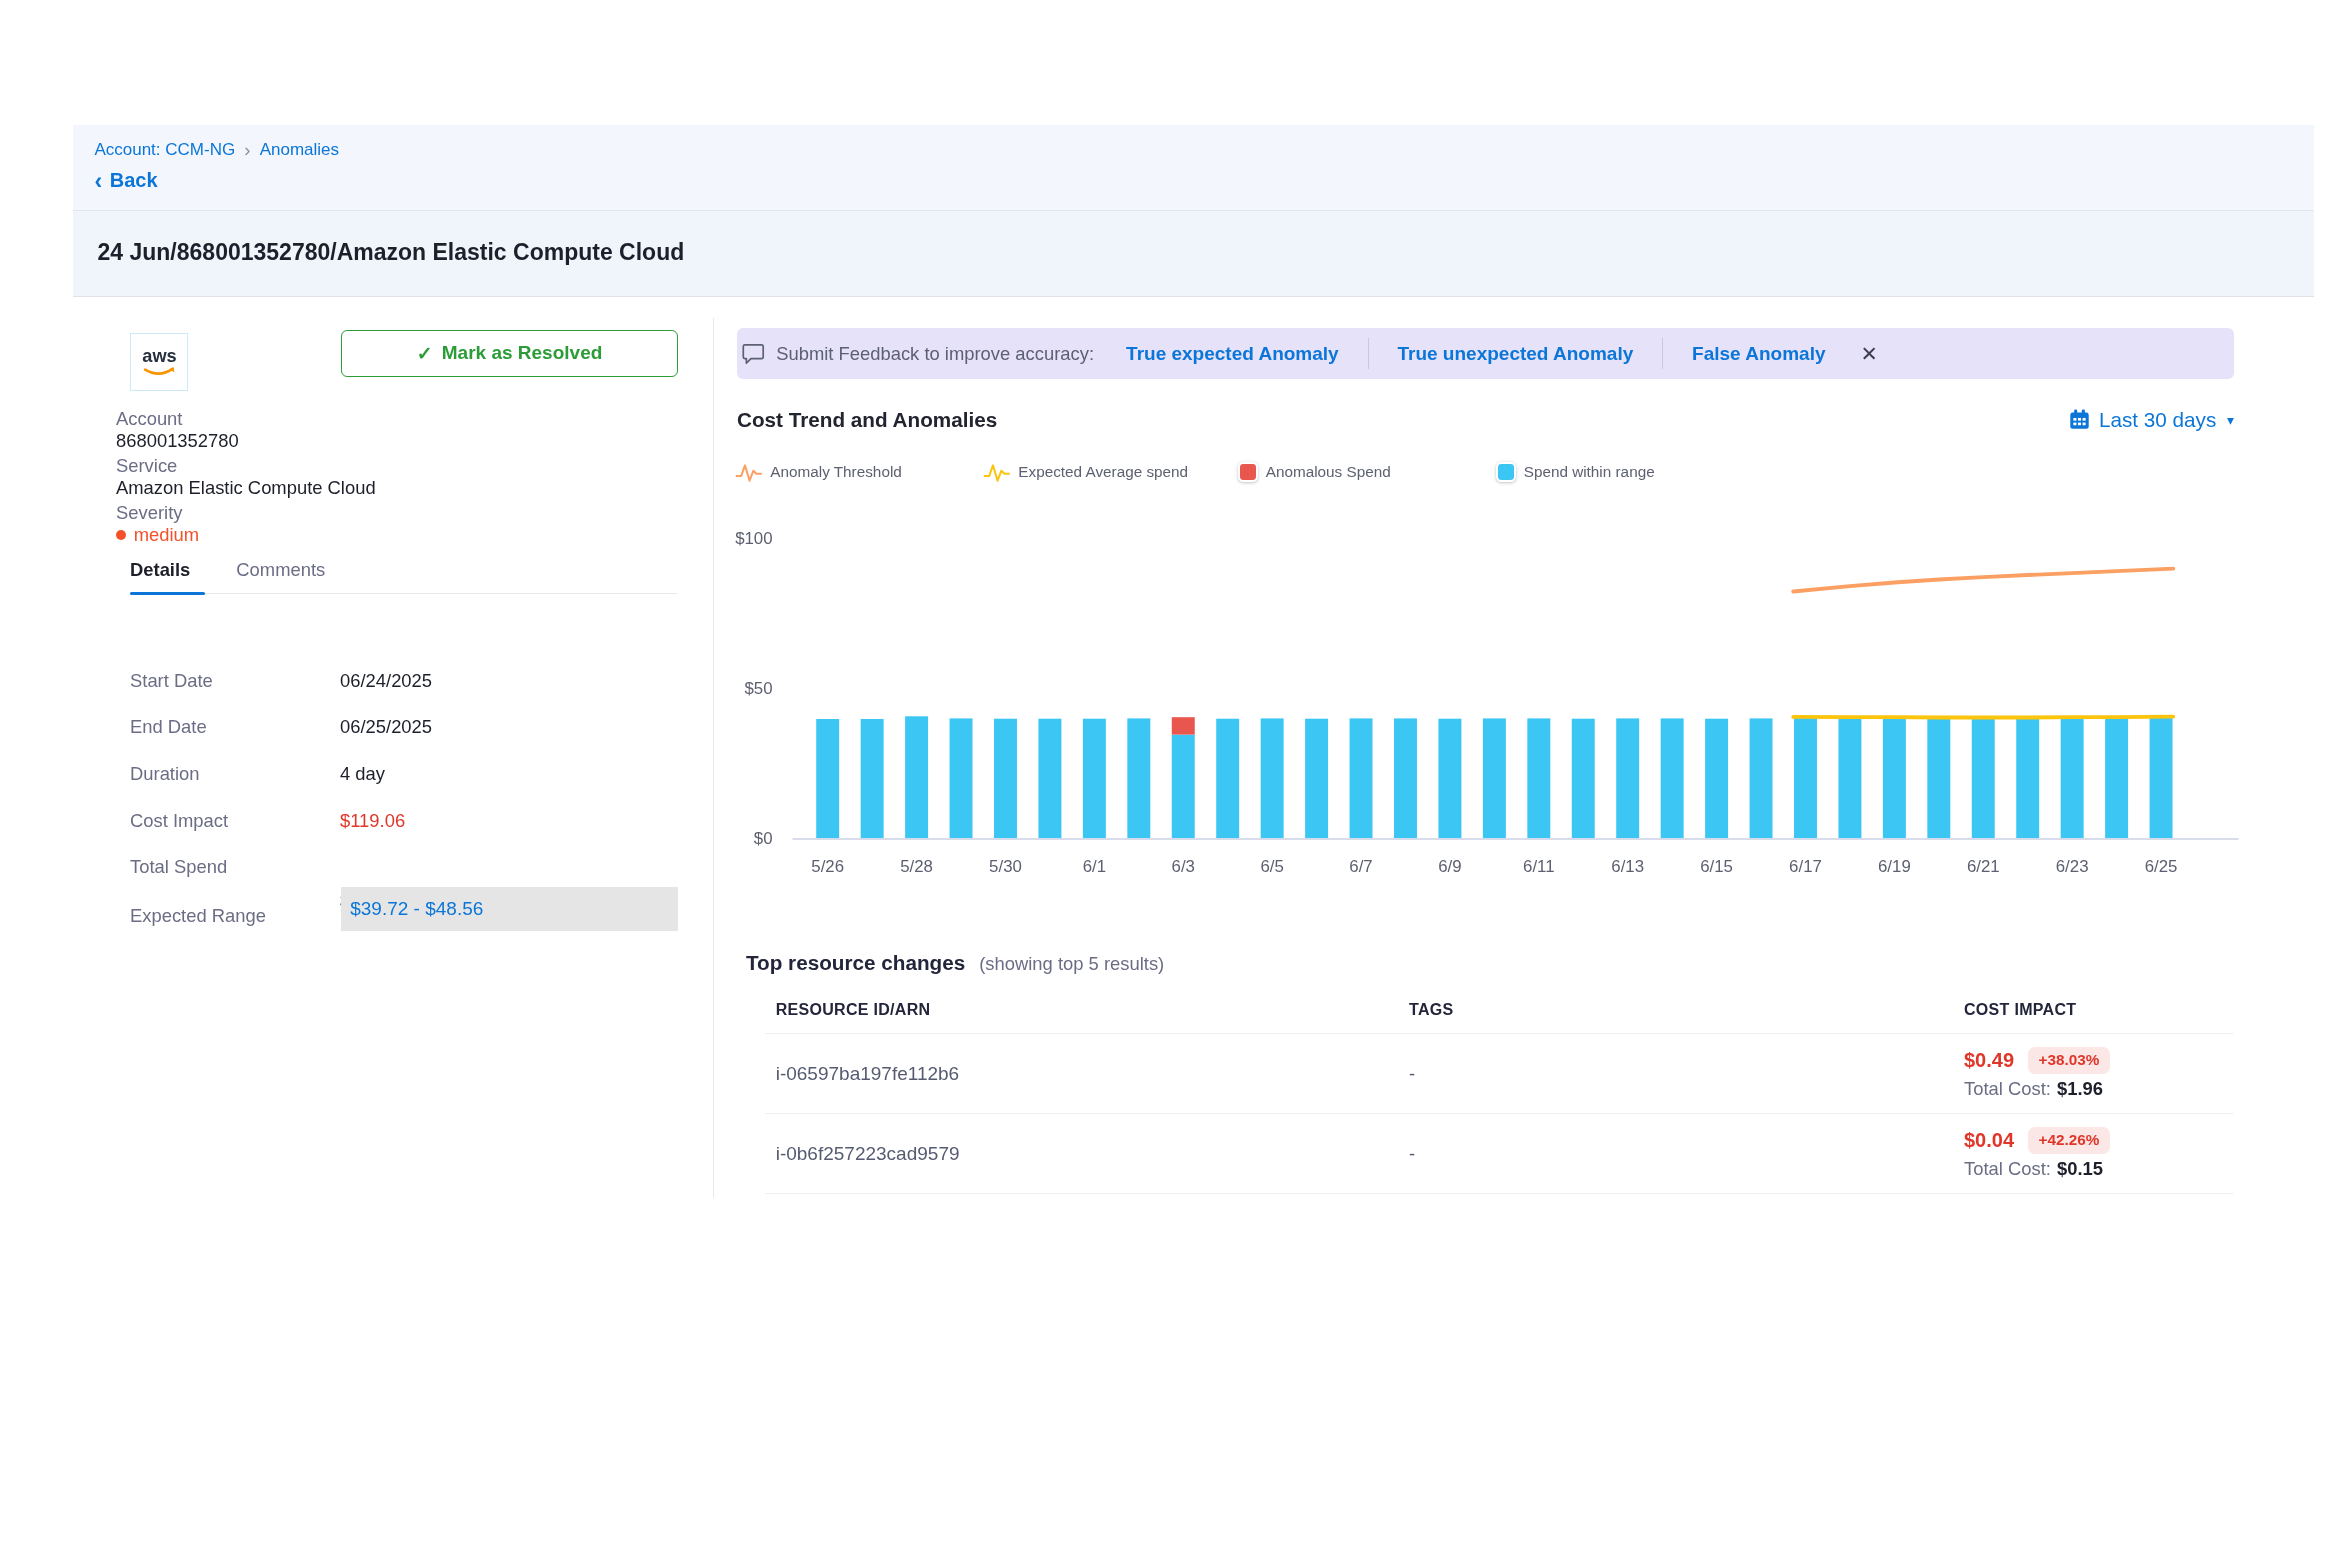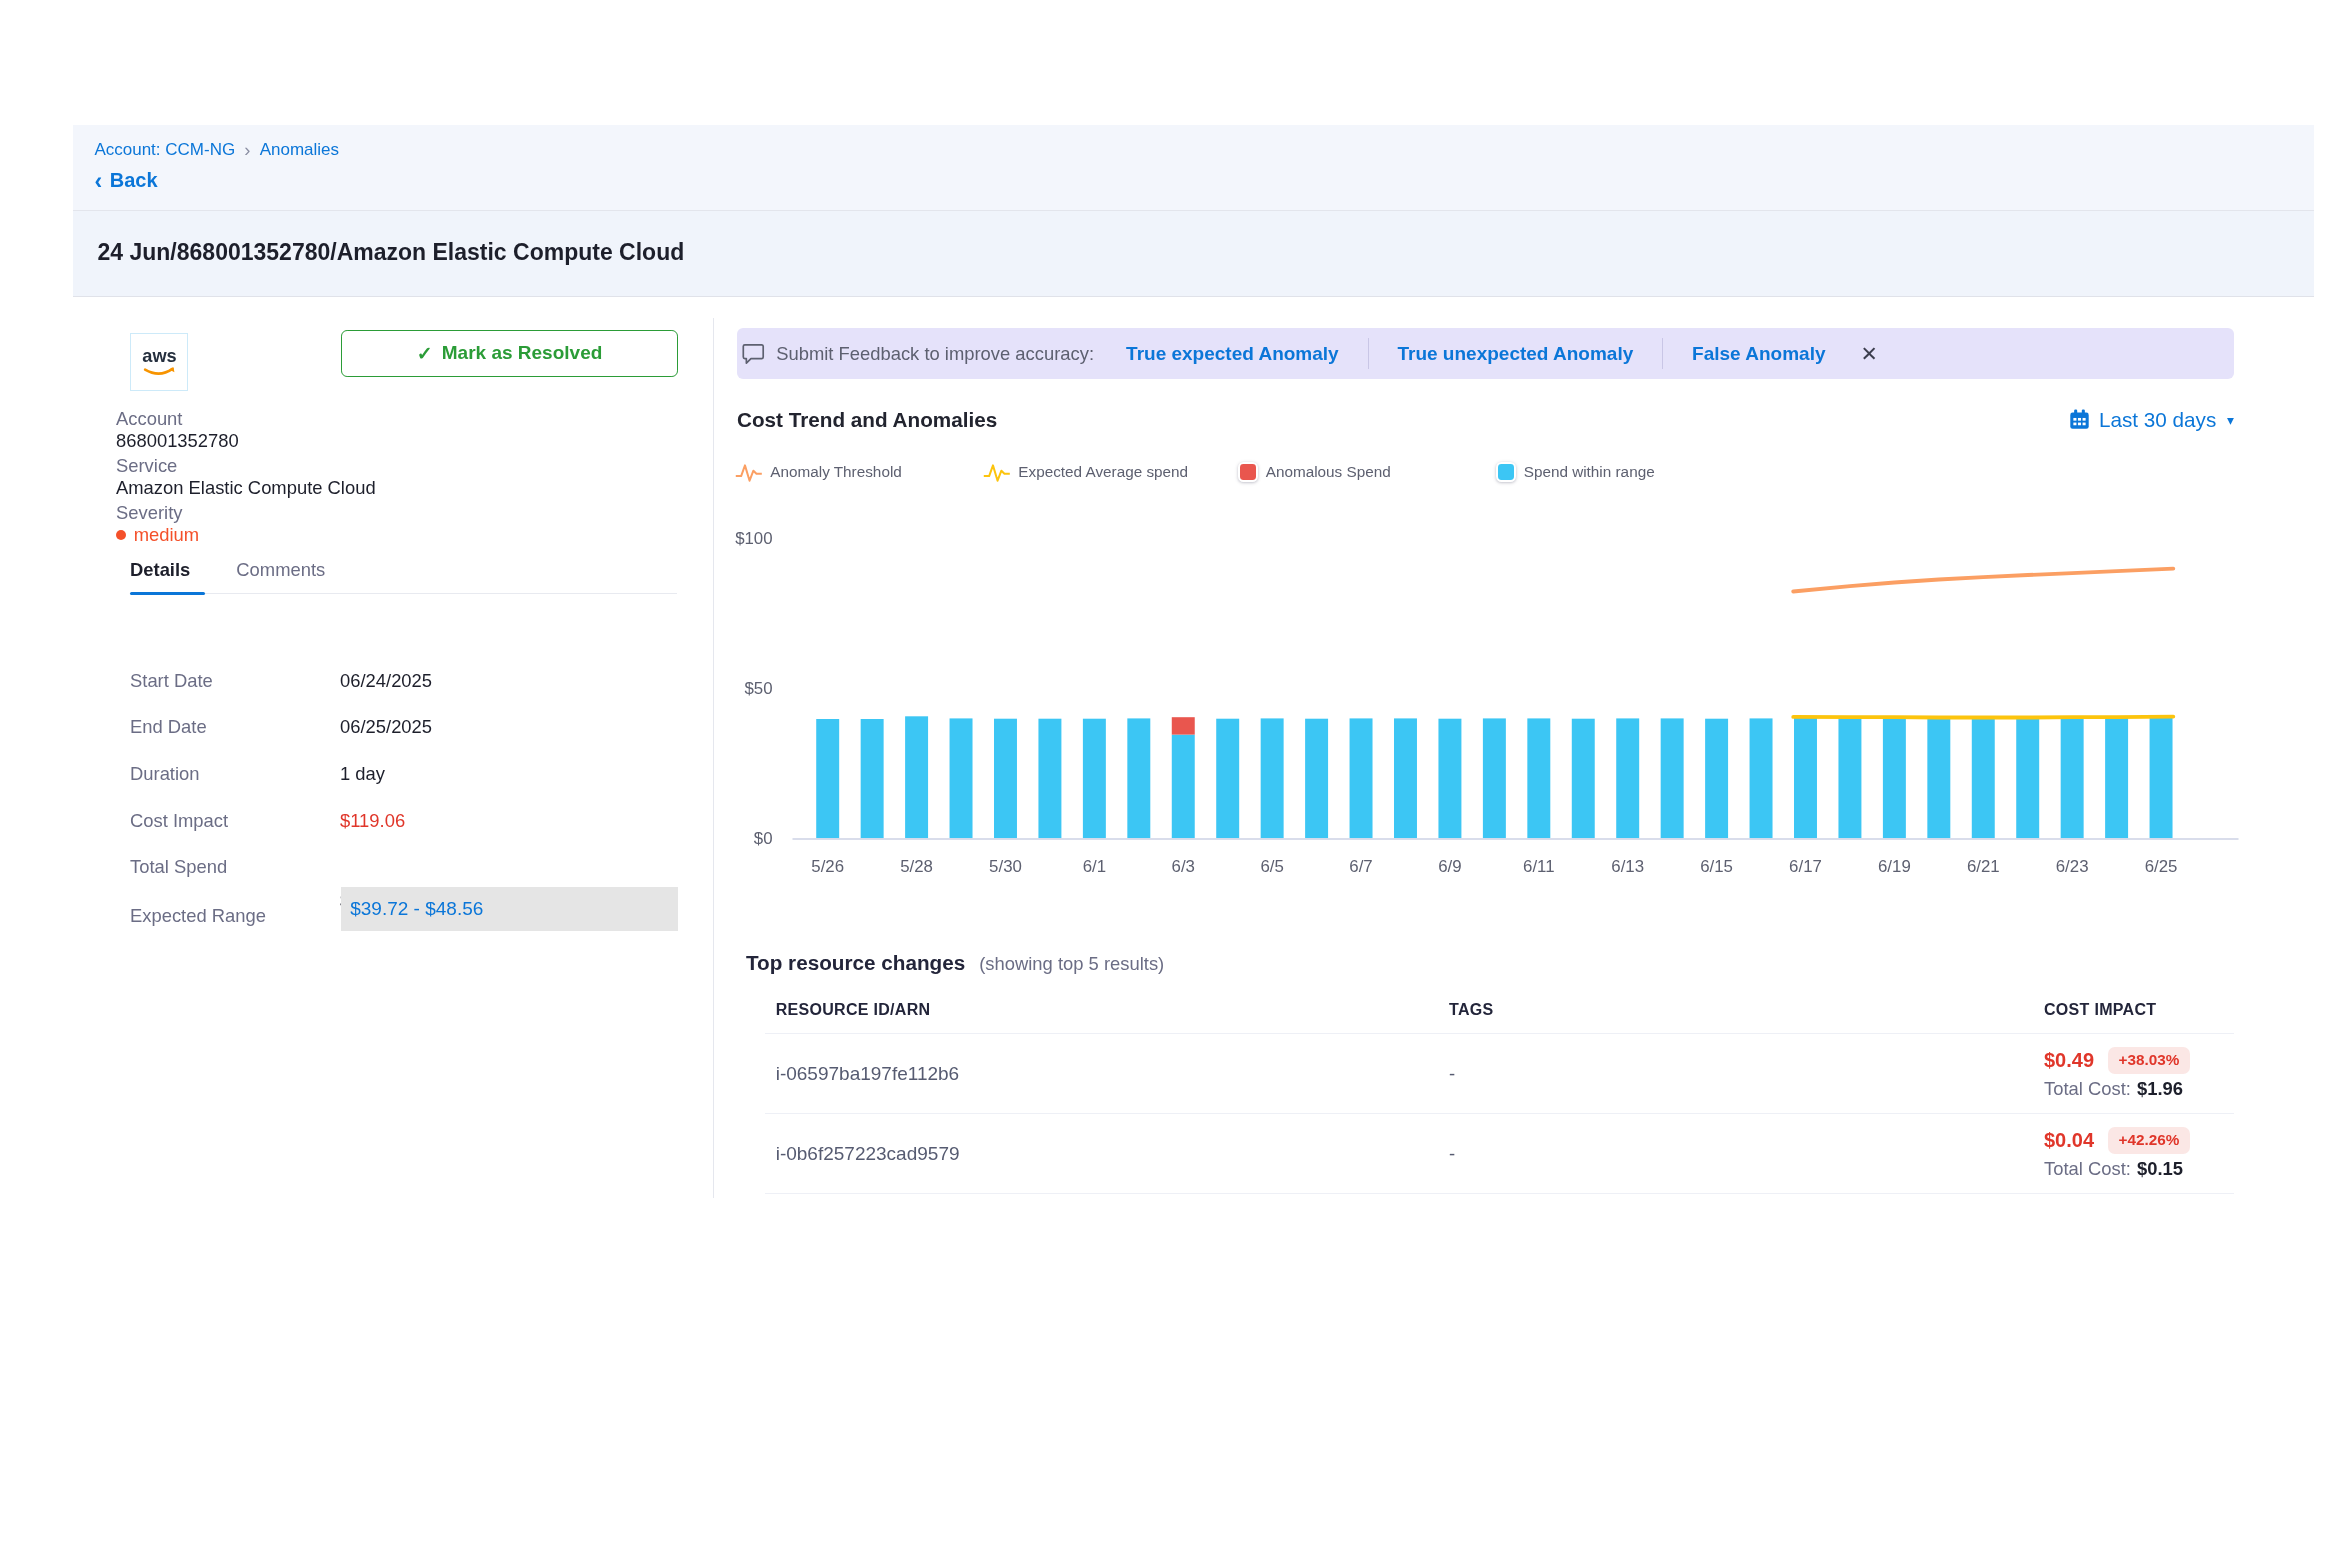--- a/index.html
+++ b/index.html
@@ -68,21 +68,21 @@
 
   
   #chart-svg { position:absolute; left:719px; top:528px; }
   .ytick, .xtick { font-size:22px; fill:#5d6070; font-family:"Liberation Sans",sans-serif; }
 
   
   .res-heading { position:absolute; left:746px; top:951px; display:flex; align-items:baseline; gap:14px; }
   .res-title { font-size:20.7px; font-weight:bold; color:#23253a; }
   .res-sub { font-size:18.4px; color:#6b6d85; }
   .res-table { position:absolute; left:765px; top:987px; width:1469px; }
-  .t-grid { display:grid; grid-template-columns:644px 555px 271px; align-items:center;gap:40px; }
+  .t-grid { display:grid; grid-template-columns:644px 555px 271px; align-items:center; }
   .t-head { height:47px; border-bottom:0.8px solid #eef0f6; }
   .t-head div { font-size:16px; font-weight:bold; color:#23253a; letter-spacing:0.3px; }
   .t-row { height:80px; border-bottom:0.8px solid #eef0f6; }
   .cell-pad { padding-left:10.7px; }
   .res-id { font-size:19px; color:#565b71; }
   .res-tags { font-size:18.4px; color:#565b71; }
   .impact-line { display:flex; align-items:center; }
   .impact-amt { font-size:20px; font-weight:bold; color:#e0362a; }
   .impact-badge { margin-left:13.8px; background:#fbe7e5; color:#e0362a; font-size:15.3px; font-weight:bold;
                   padding:4.6px 10.7px; border-radius:6.9px; }
@@ -152,21 +152,21 @@
     <div class="detail-row" style="top:354px">
       <div class="detail-label">Start Date</div>
       <div class="detail-value">06/24/2025</div>
     </div>
     <div class="detail-row" style="top:400px">
       <div class="detail-label">End Date</div>
       <div class="detail-value">06/25/2025</div>
     </div>
     <div class="detail-row" style="top:447px">
       <div class="detail-label">Duration</div>
-      <div class="detail-value">1 day</div>
+      <div class="detail-value">4 day</div>
     </div>
     <div class="detail-row" style="top:494px">
       <div class="detail-label">Cost Impact</div>
       <div class="detail-value val-red">$119.06</div>
     </div>
     <div class="detail-row" style="top:540px">
       <div class="detail-label">Total Spend</div>
       <div class="detail-value val-bold">$158.78</div>
     </div>
     <div class="range-box">

